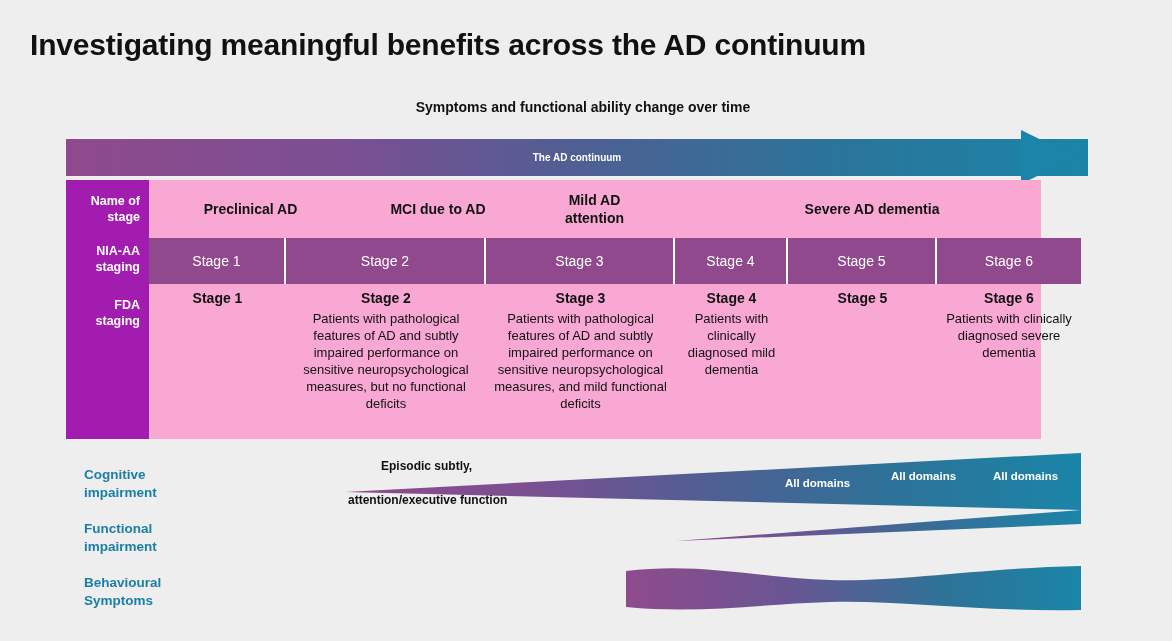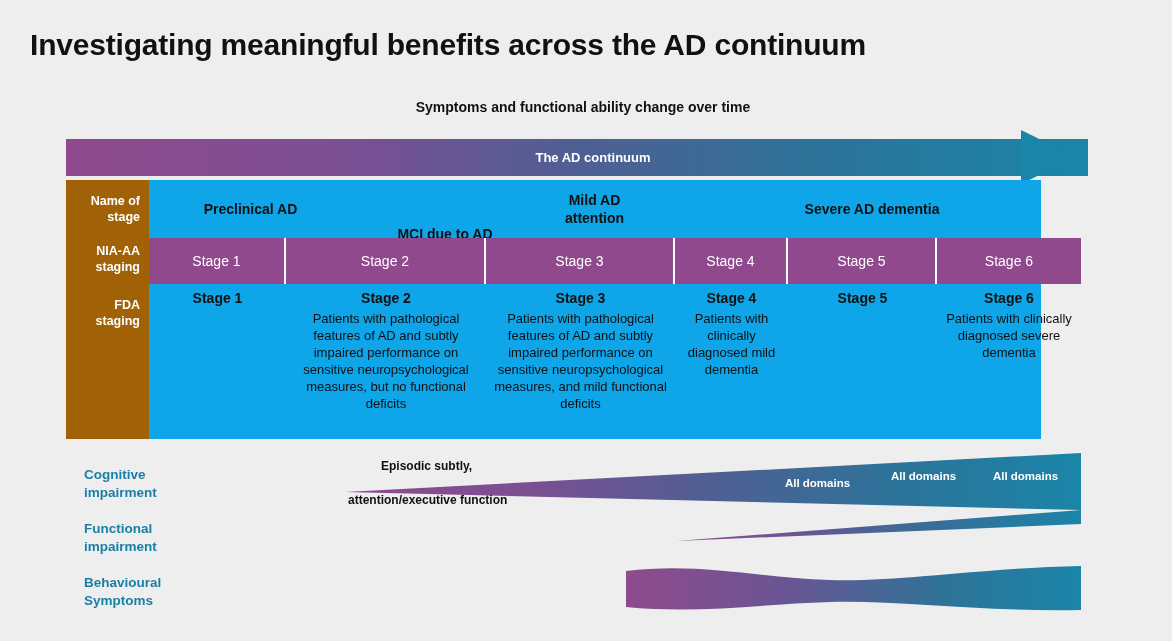--- a/index.html
+++ b/index.html
@@ -55,23 +55,22 @@
   }
   #continuum-label {
     position: absolute;
     left: 0;
     top: 0;
     width: 1022px;
     height: 37px;
     line-height: 37px;
     text-align: center;
     color: #ffffff;
-    font-size: 13px;
-    font-weight: bold;
-    margin-left: 16px;
+    font-size: 10px;
+    font-weight: bold;
   }
   #continuum-arrowhead {
     position: absolute;
     left: 1021px;
     top: 130px;
     width: 0;
     height: 0;
     border-top: 27px solid transparent;
     border-bottom: 27px solid transparent;
     border-left: 55px solid #1a85a8;
@@ -85,21 +84,21 @@
     width: 1015px;
     height: 259px;
   }
 
   #row-label-column {
     position: absolute;
     left: 0;
     top: 0;
     width: 83px;
     height: 259px;
-    background: #a16207;
+    background: #a21caf;
   }
   .row-label {
     position: absolute;
     right: 9px;
     width: 72px;
     text-align: right;
     color: #ffffff;
     font-size: 12.5px;
     font-weight: bold;
     line-height: 16px;
@@ -108,21 +107,21 @@
   #label-nia-aa        { top: 63px; }
   #label-fda           { top: 117px; }
 
   
   #table-body {
     position: absolute;
     left: 83px;
     top: 0;
     width: 892px;
     height: 259px;
-    background: #0ea5e9;
+    background: #f9a8d4;
   }
 
   .cells-row {
     position: absolute;
     left: 0;
     width: 932px;
   }
   #row-name  { top: 0px;  height: 58px; }
   #row-nia   { top: 58px; height: 46px; }
   #row-fda   { top: 104px; height: 155px; }
@@ -251,21 +250,21 @@
     <div class="row-label" id="label-fda">
       <span>FDA</span><br>
       <span>staging</span>
     </div>
   </div>
 
   <div id="table-body">
 
     <div class="cells-row" id="row-name">
       <div class="cell" style="left:0px;width:203px;">Preclinical AD</div>
-      <div class="cell" style="left:203px;width:186px;margin-top:25px;">MCI due to AD</div>
+      <div class="cell" style="left:196px;width:186px;">MCI due to AD</div>
       <div class="cell" style="left:389px;width:113px;">Mild AD attention</div>
       <div class="cell" style="left:651px;width:144px;">Severe AD dementia</div>
     </div>
 
     <div class="cells-row" id="row-nia">
       <div class="cell" style="left:0px;width:137px;">Stage 1</div>
       <div class="cell" style="left:137px;width:200px;">Stage 2</div>
       <div class="cell" style="left:337px;width:189px;">Stage 3</div>
       <div class="cell" style="left:526px;width:113px;">Stage 4</div>
       <div class="cell" style="left:639px;width:149px;">Stage 5</div>

